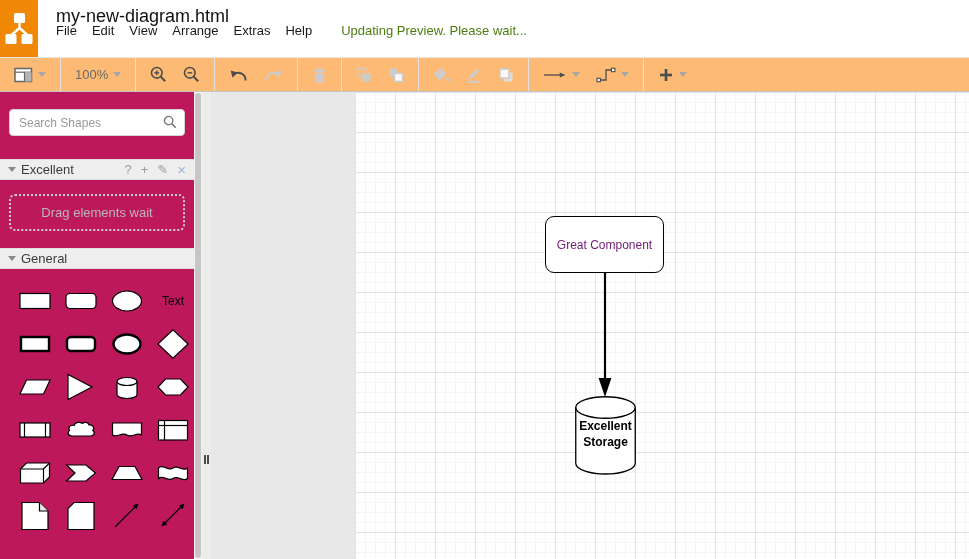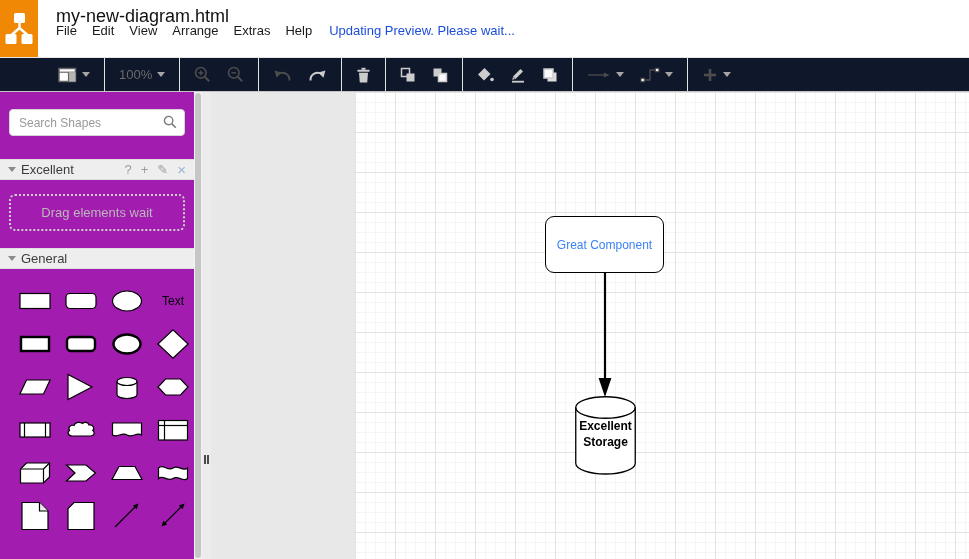--- a/index.html
+++ b/index.html
@@ -6,34 +6,34 @@
   html,body { width:969px; height:559px; overflow:hidden; }
   body { font-family:"Liberation Sans","DejaVu Sans",sans-serif; background:#fff; }
   .app { position:relative; width:969px; height:559px; overflow:hidden; background:#fff; }
 
   
   .header { position:absolute; left:0; top:0; width:100%; height:57px; background:#fff; }
   .logo { position:absolute; left:0; top:0; width:38px; height:57px; background:#F08705; }
   .doc-title { position:absolute; left:56px; top:6px; font-size:18px; color:#111; }
   .menubar { position:absolute; left:56px; top:23px; display:flex; gap:15px; font-size:13px; color:#1a1a1a; }
   .menubar .menu-item { cursor:default; }
-  .menu-status { color:#1d4ed8; margin-left:2px; }
+  .menu-status { color:#4d7c0f; margin-left:14px; }
 
   
-  .toolbar { position:absolute; left:0; top:57px; width:100%; height:35px; background:#0f172a;
+  .toolbar { position:absolute; left:0; top:57px; width:100%; height:35px; background:#fdba74;
              border-top:1px solid #e6e6e6; border-bottom:1px solid #c5c5c5;
-             display:flex; padding-left:44px; }
+             display:flex; }
   .tb-group { display:flex; align-items:center; gap:16px; padding:0 14px; height:100%; }
   .tb-sep { width:1px; height:100%; background:#e2e2e2; }
   .icon-btn { display:flex; align-items:center; gap:5px; }
   .caret { width:0; height:0; border-left:4px solid transparent; border-right:4px solid transparent; border-top:5px solid #a6a6a6; }
   .zoom-label { font-size:13px; color:#6b6b6b; }
 
   
-  .sidebar { position:absolute; left:0; top:92px; width:194px; bottom:0; background:#a21caf; overflow:hidden; }
+  .sidebar { position:absolute; left:0; top:92px; width:194px; bottom:0; background:#be185d; overflow:hidden; }
   .search-wrap { position:relative; padding:17px 9px 0 9px; }
   .search-input { width:100%; height:27px; background:#fff; border:1px solid #d5d5d5; border-radius:4px;
                   font-size:12px; color:#6e6e6e; padding:0 26px 0 9px; outline:none;
                   font-family:"Liberation Sans","DejaVu Sans",sans-serif; }
   .search-input::placeholder { color:#9a9a9a; }
   .search-icon { position:absolute; right:17px; top:23px; }
   .section-header { height:21px; background:#eee; border-top:1px solid #e0e0e0; border-bottom:1px solid #e0e0e0;
                     display:flex; align-items:center; padding:0 8px; font-size:13px; color:#3c3c3c; }
   .hdr-caret { width:0; height:0; border-left:4px solid transparent; border-right:4px solid transparent;
                border-top:5px solid #8a8a8a; margin-right:5px; }
@@ -59,21 +59,21 @@
   .canvas { position:absolute; left:211px; top:92px; right:0; bottom:0; background:#e8e8e8; }
   .page { position:absolute; left:144px; top:0; right:0; bottom:0; background-color:#fff;
     background-image:
       linear-gradient(#e3e3e3 1px, transparent 1px),
       linear-gradient(90deg, #e3e3e3 1px, transparent 1px),
       linear-gradient(#f5f5f5 1px, transparent 1px),
       linear-gradient(90deg, #f5f5f5 1px, transparent 1px);
     background-size:40px 40px, 40px 40px, 10px 10px, 10px 10px; }
   .node-rounded { position:absolute; left:334px; top:124px; width:119px; height:57px; background:#fff;
                   border:1px solid #000; border-radius:9px; display:flex; align-items:center; justify-content:center;
-                  font-size:12px; color:#3b82f6; text-align:center; }
+                  font-size:12px; color:#701a75; text-align:center; }
   .edge-arrow { position:absolute; left:384px; top:181px; }
   .node-cylinder { position:absolute; left:364px; top:304px; }
   .cyl-label { position:absolute; left:364px; top:326px; width:61px; text-align:center;
                font-size:12px; line-height:16px; color:#000;font-weight:bold; }
 
   svg { display:block; }
 </style>
 </head>
 <body>
 

